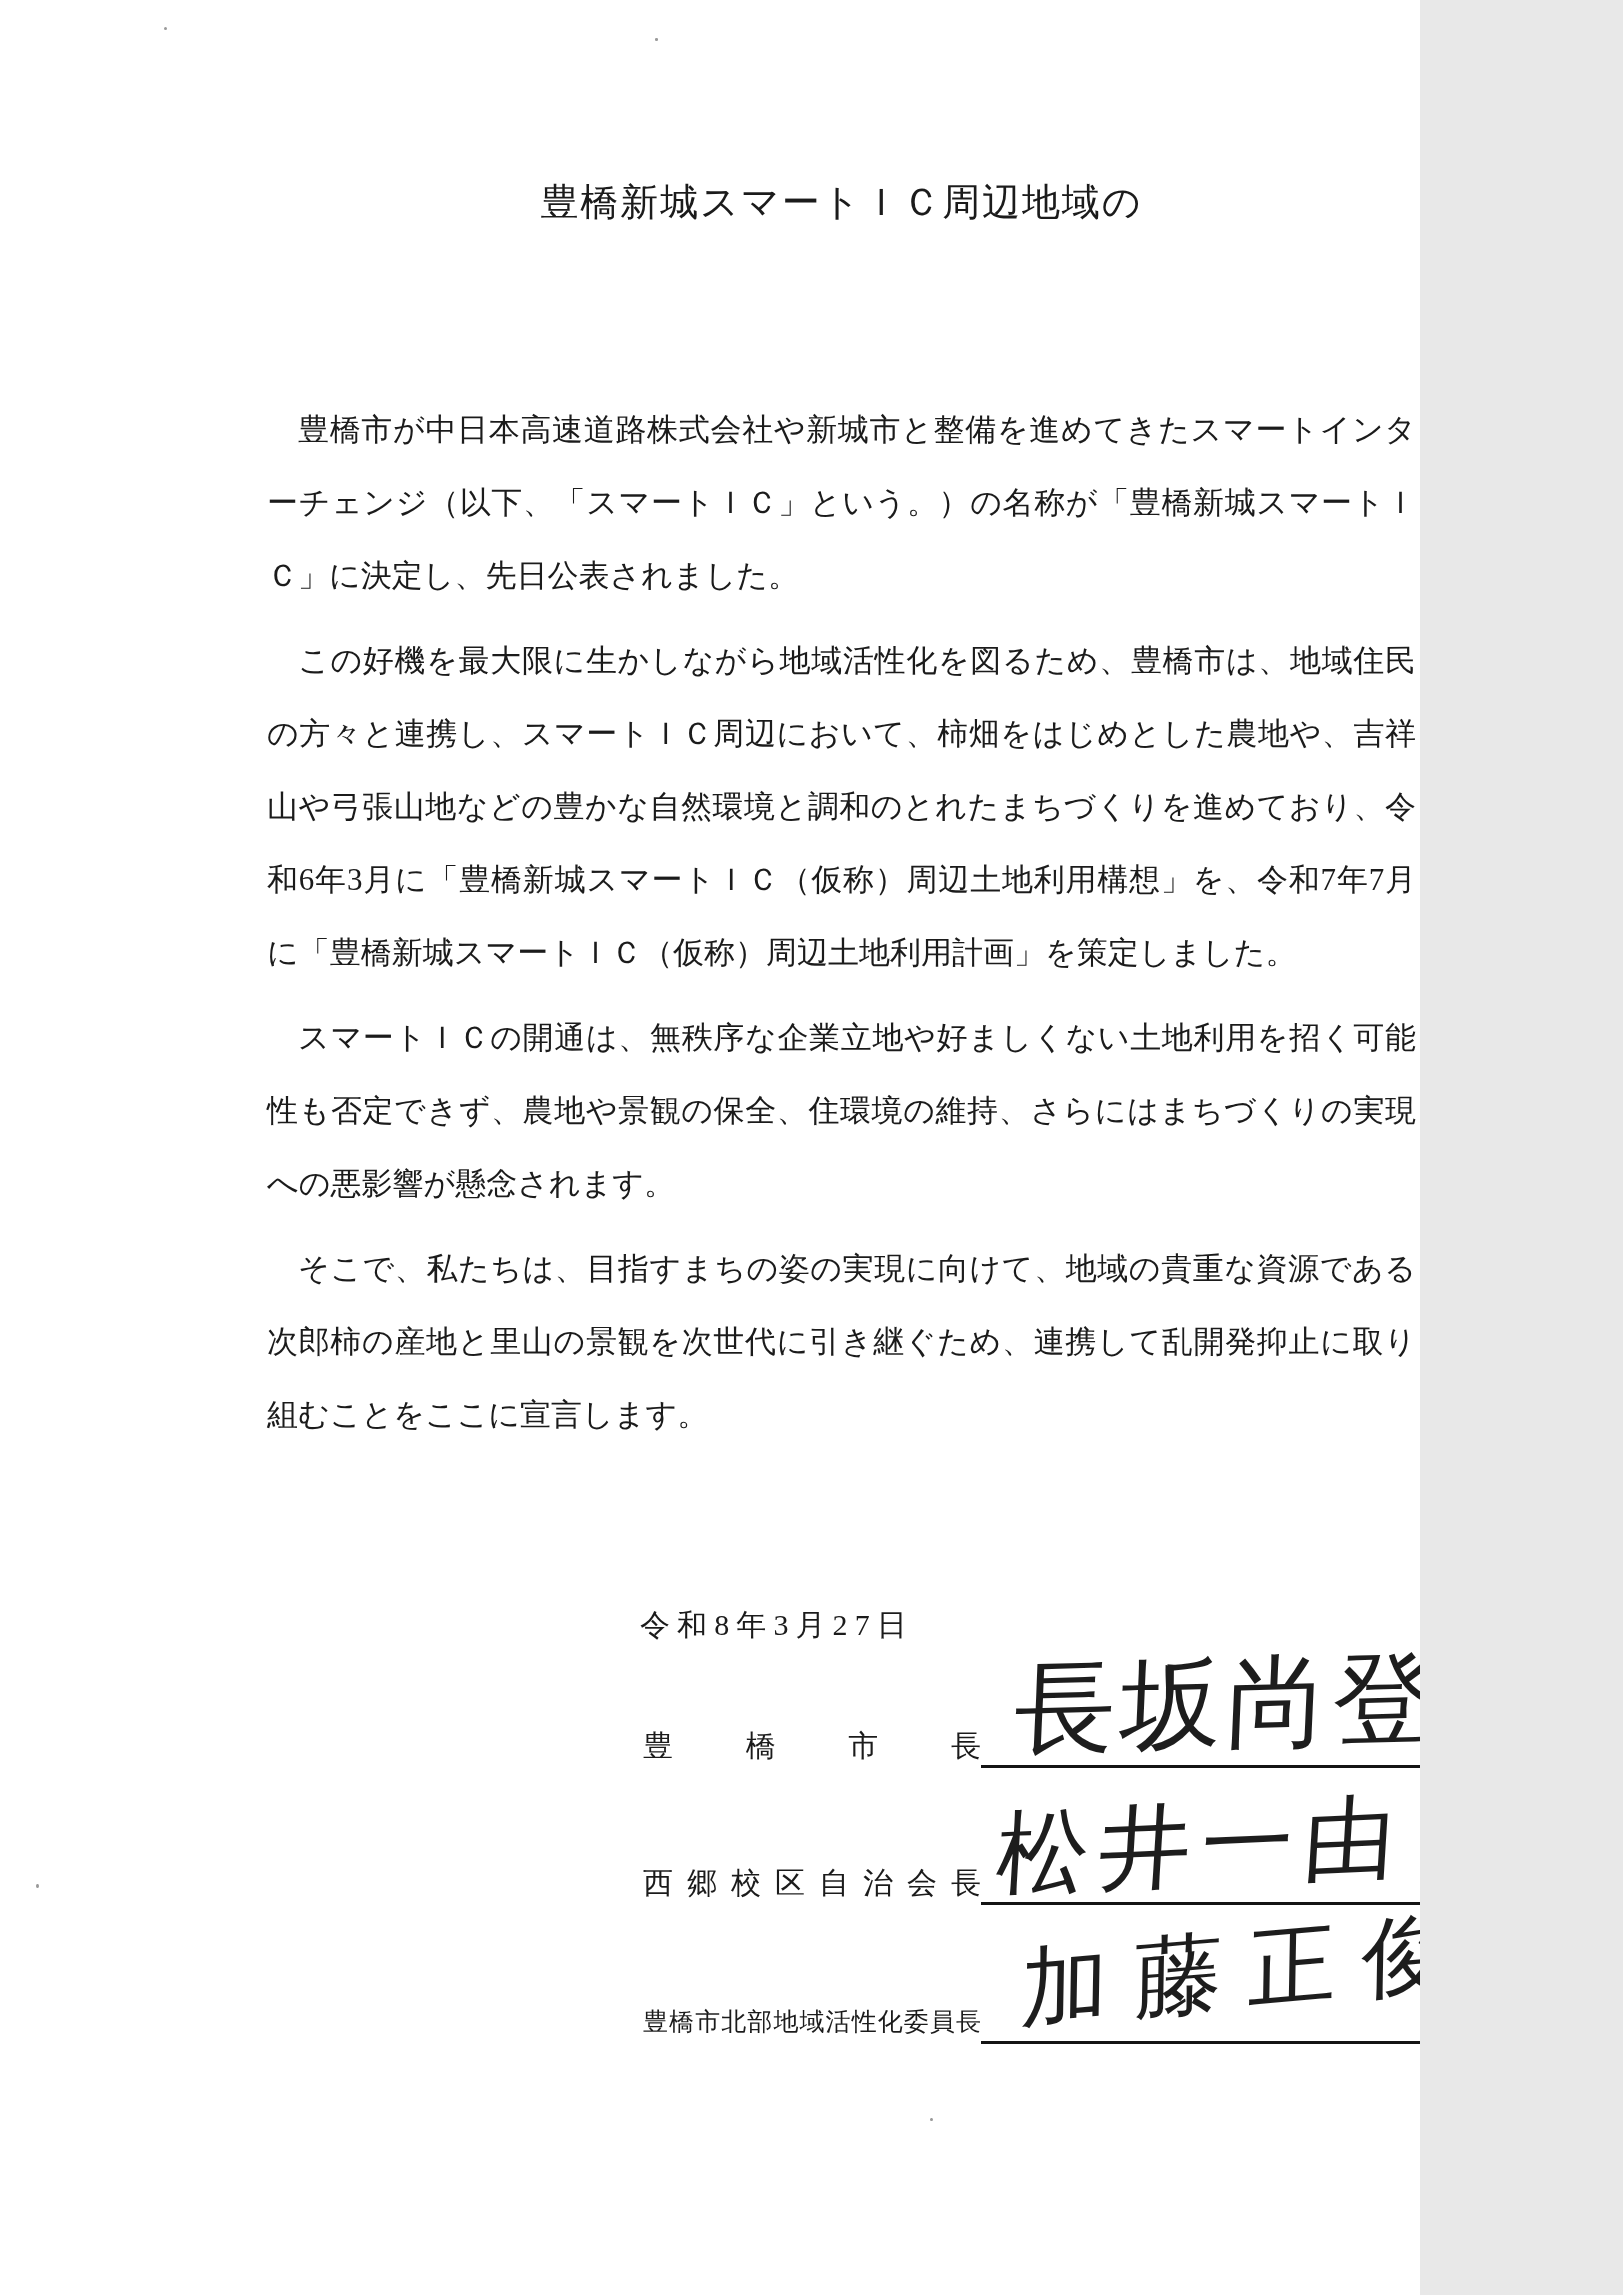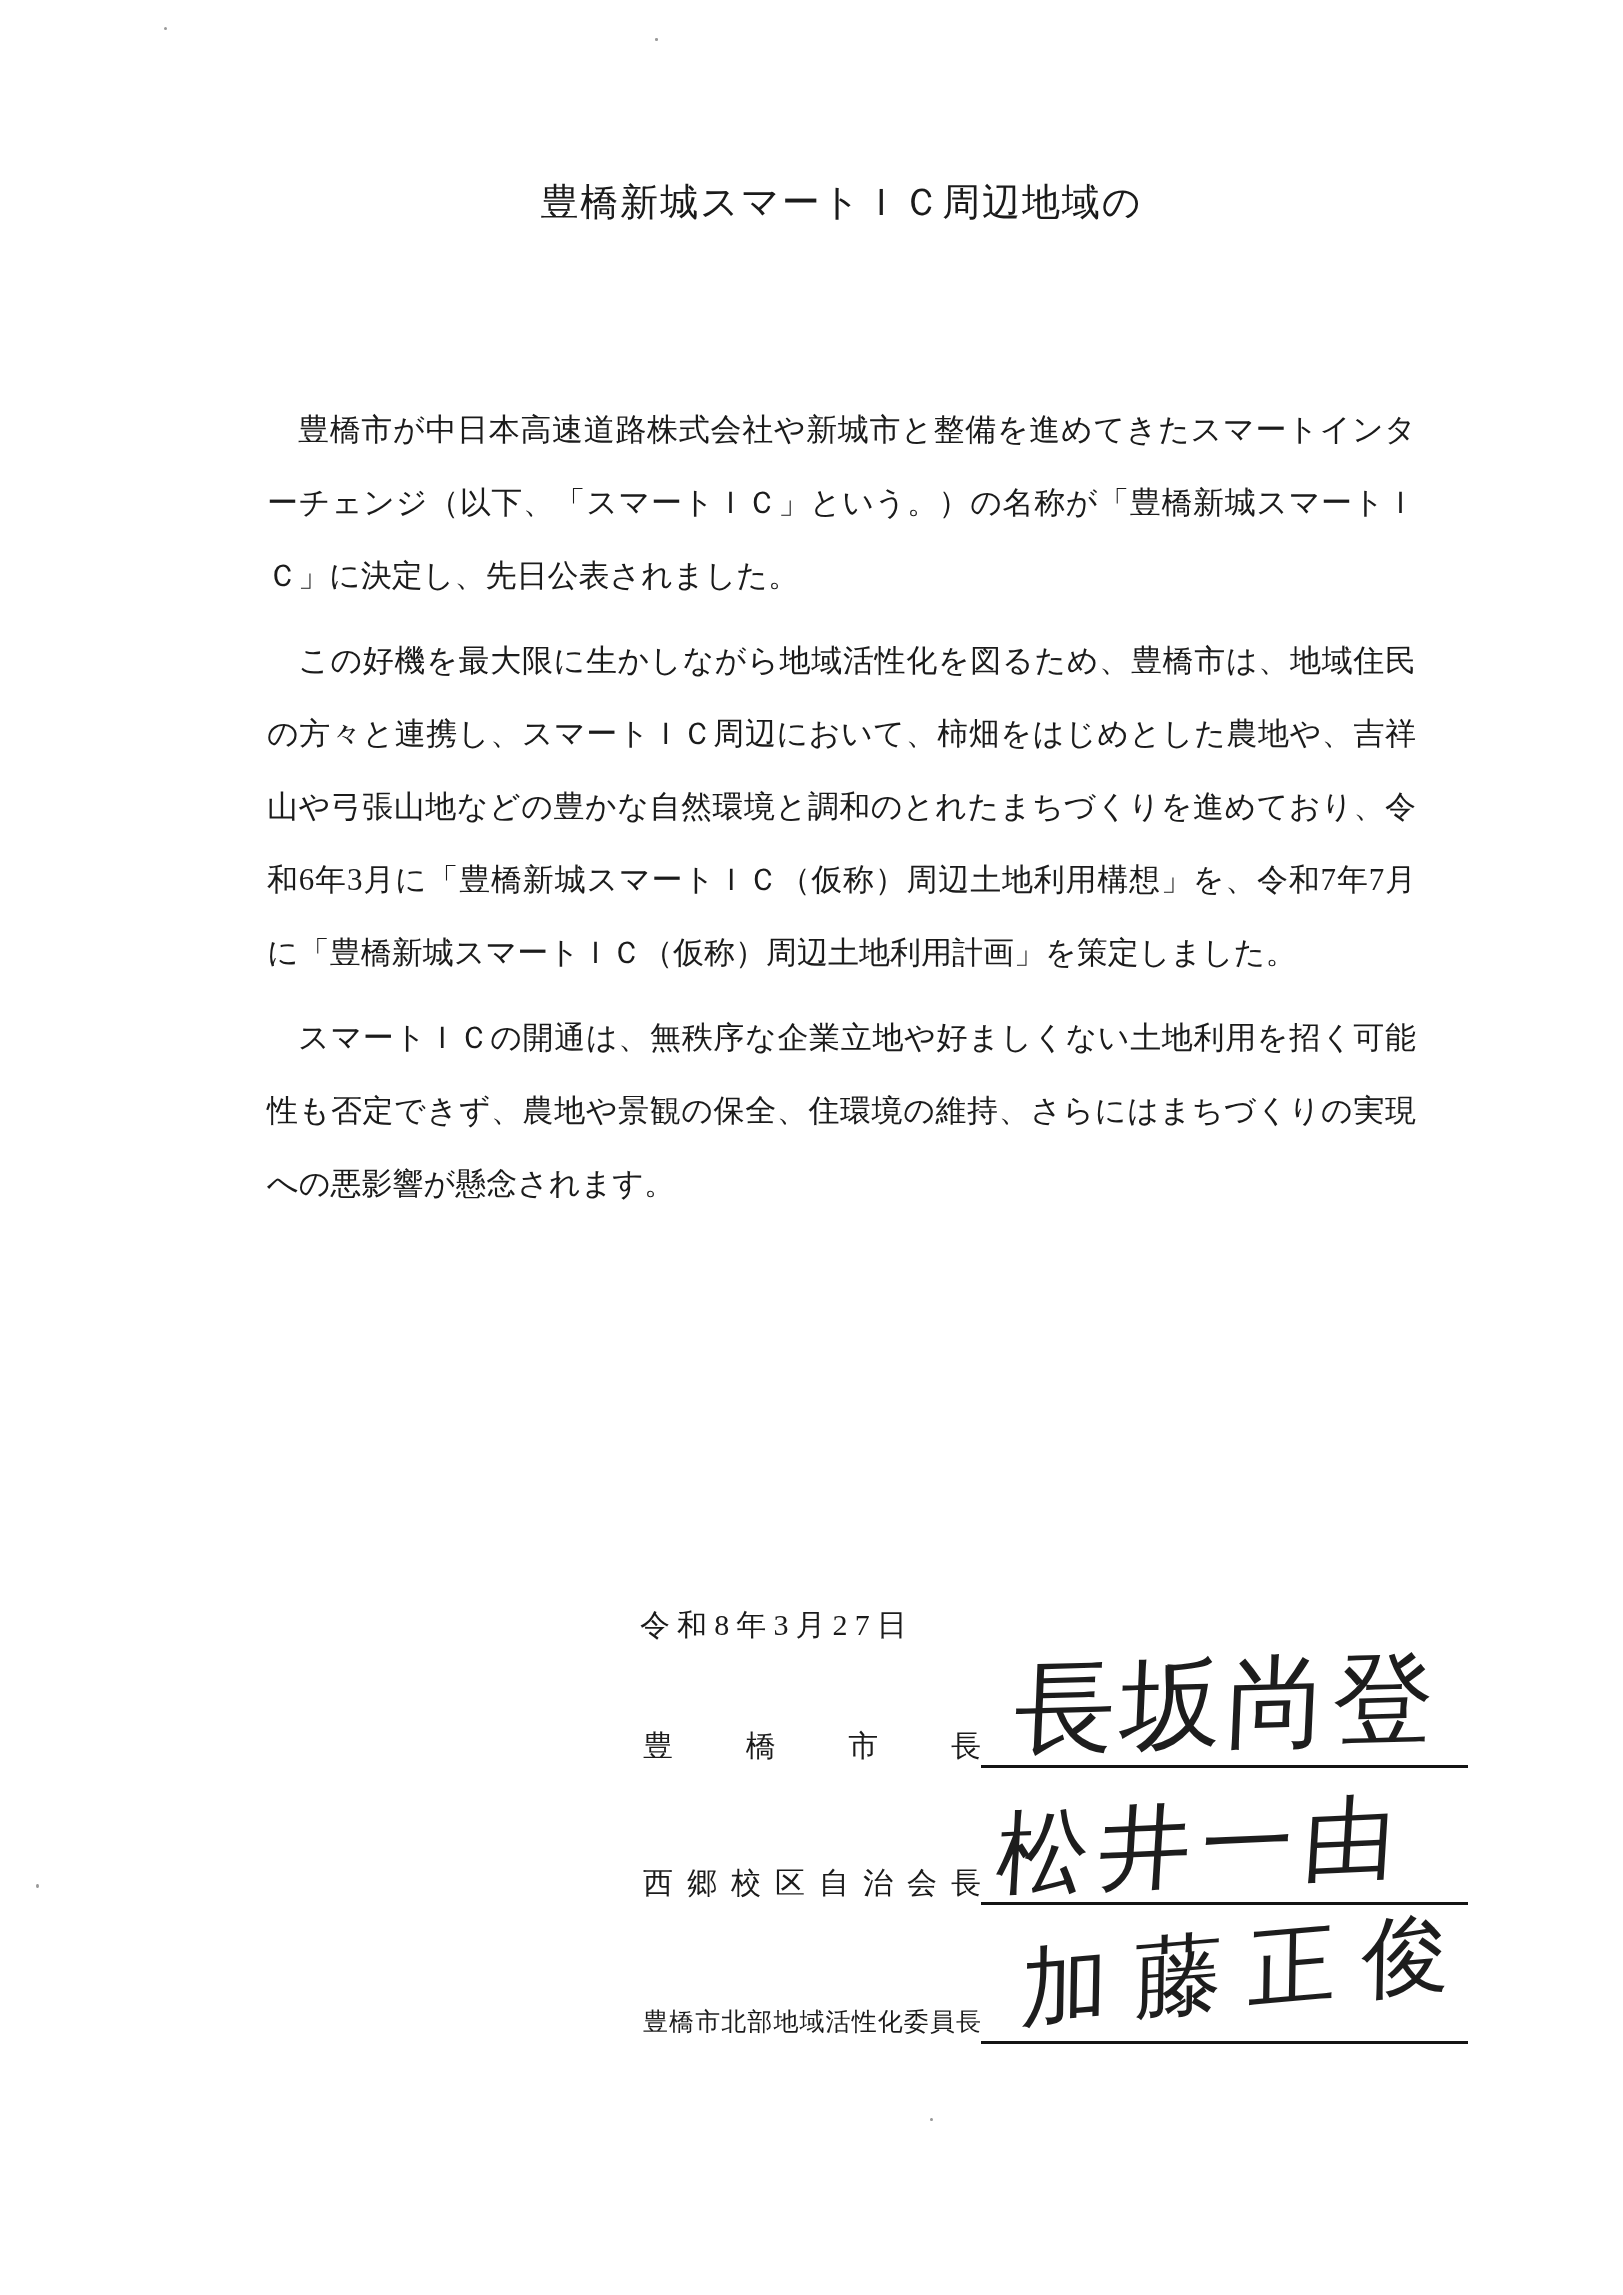--- a/index.html
+++ b/index.html
@@ -2,21 +2,21 @@
 <html lang="ja" style="font-size:10.4px"><head>
 <meta charset="utf-8">
 <style>
   html, body {
     margin: 0;
     padding: 0;
     background: #e8e8e8;
   }
   .page {
     position: relative;
-    width: 1623px;
+    width: 1420px;
     height: 2295px;
     background: #ffffff;
     color: #1b1b1b;
     font-family: "Liberation Serif", serif;
     overflow: hidden;
   }
   
   .title-block {
     position: absolute;
     left: 255px;
@@ -138,20 +138,21 @@
 <div class="page">
 
   <div class="title-block">
     <div class="title-line-1">豊橋新城スマートＩＣ周辺地域の</div>
   </div>
 
   <div class="body-text">
     <p>豊橋市が中日本高速道路株式会社や新城市と整備を進めてきたスマートインターチェンジ（以下、「スマートＩＣ」という。）の名称が「豊橋新城スマートＩＣ」に決定し、先日公表されました。</p>
     <p>この好機を最大限に生かしながら地域活性化を図るため、豊橋市は、地域住民の方々と連携し、スマートＩＣ周辺において、柿畑をはじめとした農地や、吉祥山や弓張山地などの豊かな自然環境と調和のとれたまちづくりを進めており、令和6年3月に「豊橋新城スマートＩＣ（仮称）周辺土地利用構想」を、令和7年7月に「豊橋新城スマートＩＣ（仮称）周辺土地利用計画」を策定しました。</p>
     <p>スマートＩＣの開通は、無秩序な企業立地や好ましくない土地利用を招く可能性も否定できず、農地や景観の保全、住環境の維持、さらにはまちづくりの実現への悪影響が懸念されます。</p>
+    <p>そこで、私たちは、目指すまちの姿の実現に向けて、地域の貴重な資源である次郎柿の産地と里山の景観を次世代に引き継ぐため、連携して乱開発抑止に取り組むことをここに宣言します。</p>
   </div>
 
   <div class="date-line">令和8年3月27日</div>
 
   <div class="sig-row sig-row-1">
     <div class="sig-label">
         <span>豊</span>
         <span>橋</span>
         <span>市</span>
         <span>長</span>

